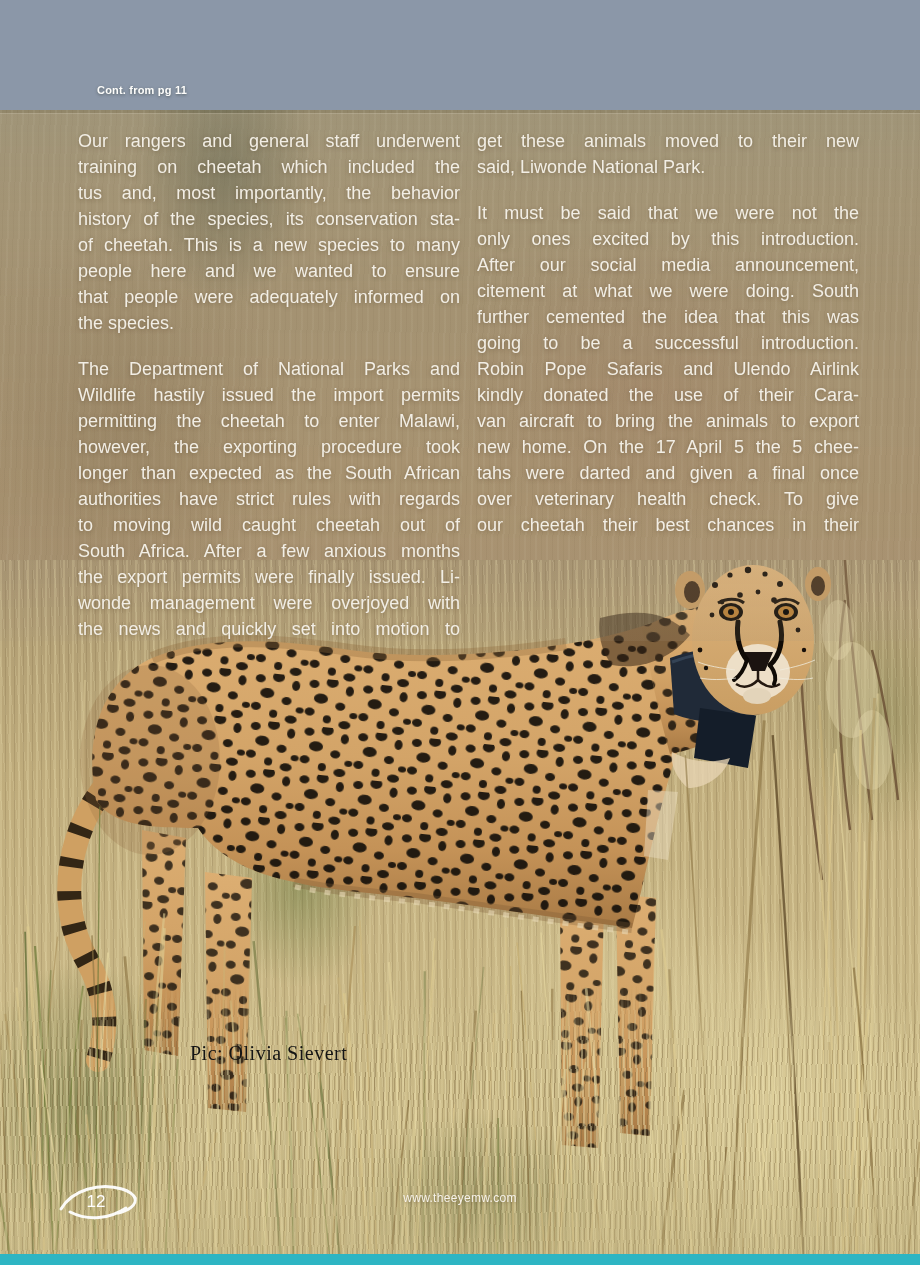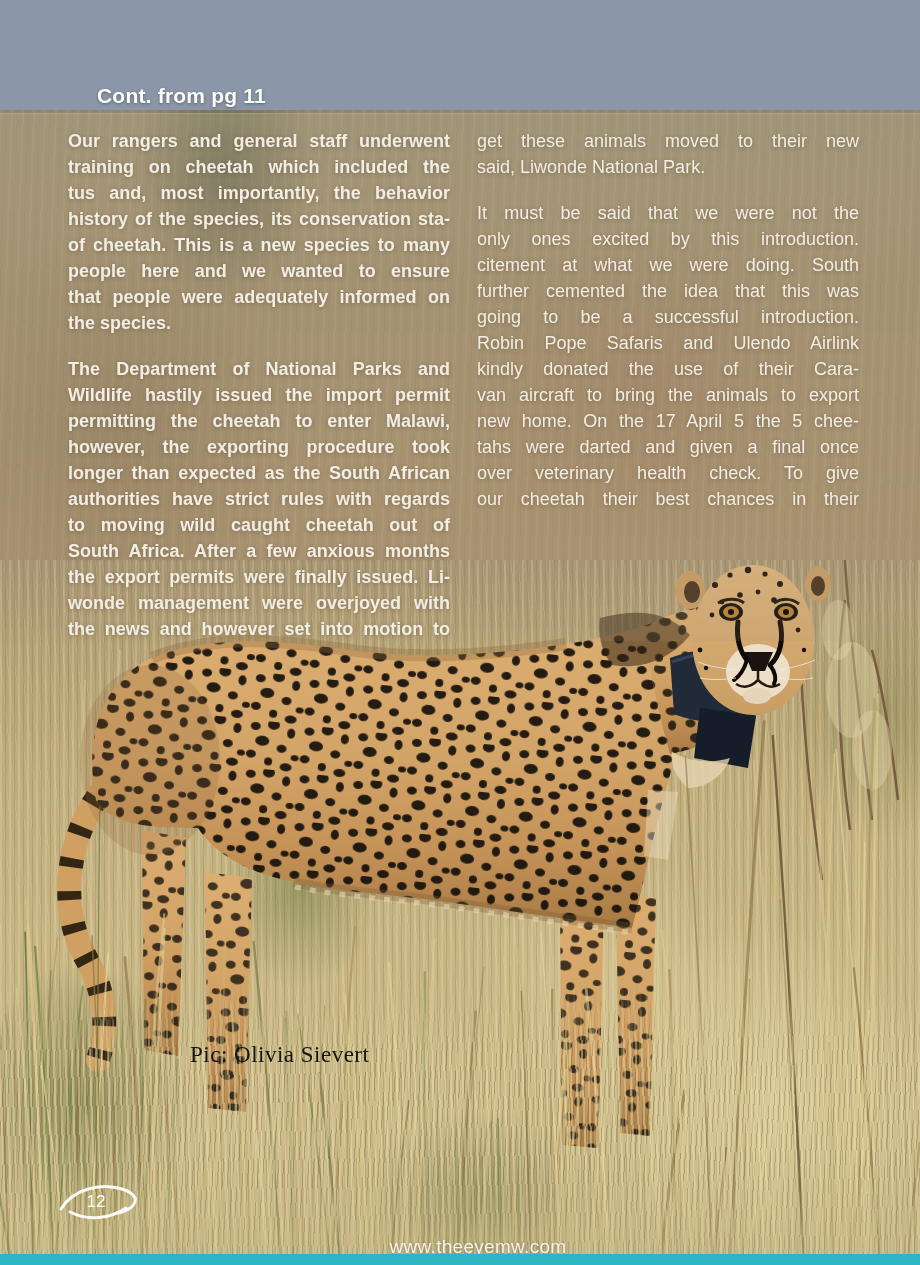--- a/index.html
+++ b/index.html
@@ -56,42 +56,41 @@
     mask-image:linear-gradient(180deg, rgba(0,0,0,0) 0, #000 25%);
   }
   .haze{
     position:absolute;left:0;top:113px;width:920px;height:527px;
     background:linear-gradient(180deg, rgba(192,180,152,.30), rgba(178,162,132,.20) 35%, rgba(170,152,122,.14) 100%);
     border-top:1px solid rgba(218,208,188,.35);
   }
   
   .cont-label{
     position:absolute;left:97px;top:84px;
-    color:#fdfdfb;font-size:21px;font-weight:bold;letter-spacing:.2px;
+    color:#fdfdfb;font-size:11px;font-weight:bold;letter-spacing:.2px;
     text-shadow:0 1px 3px rgba(40,50,40,.5);
     text-align:center;
   }
   .col{position:absolute;top:128px;width:382px;color:#f2eee5;font-size:18px;line-height:26px;
        text-shadow:0 1px 4px rgba(80,60,35,.40);}
-  .col-left{left:68px;font-weight:bold;}
+  .col-left{left:78px;}
   .col-right{left:477px;}
   .para + .para{margin-top:20px;}
   .line{text-align:justify;text-align-last:justify;white-space:normal;}
   .line.last{text-align-last:left;}
   .credit{
     position:absolute;left:190px;top:1042px;
-    font-family:"Liberation Serif",serif;font-size:23px;color:#141414;letter-spacing:.5px;
+    font-family:"Liberation Serif",serif;font-size:20px;color:#141414;letter-spacing:.5px;
   }
   
   .eye-logo{position:absolute;left:56px;top:1178px;width:84px;height:44px;}
   .site-url{
-    position:absolute;left:50%;top:1236px;transform:translateX(-50%);
-    color:#f7f3ea;font-size:19px;letter-spacing:.3px;
+    position:absolute;left:50%;top:1191px;transform:translateX(-50%);
+    color:#f7f3ea;font-size:12px;letter-spacing:.3px;
     text-shadow:0 1px 3px rgba(90,75,45,.45);
-    margin-left:18px;
   }
   .teal-bar{position:absolute;left:0;bottom:0;width:920px;height:11px;background:#2eb5c3;}
 </style>
 </head>
 <body>
 
 <div class="page">
 
   <div class="sky"></div>
   <div class="midgrass"></div>
@@ -367,40 +366,41 @@
         <div class="line">training on cheetah which included the</div>
         <div class="line">tus and, most importantly, the behavior</div>
         <div class="line">history of the species, its conservation sta-</div>
         <div class="line">of cheetah. This is a new species to many</div>
         <div class="line">people here and we wanted to ensure</div>
         <div class="line">that people were adequately informed on</div>
         <div class="line last">the species.</div>
       </div>
       <div class="para">
         <div class="line">The Department of National Parks and</div>
-        <div class="line">Wildlife hastily issued the import permit</div>
+        <div class="line">Wildlife hastily issued the import permits</div>
         <div class="line">permitting the cheetah to enter Malawi,</div>
         <div class="line">however, the exporting procedure took</div>
         <div class="line">longer than expected as the South African</div>
         <div class="line">authorities have strict rules with regards</div>
         <div class="line">to moving wild caught cheetah out of</div>
         <div class="line">South Africa. After a few anxious months</div>
         <div class="line">the export permits were finally issued. Li-</div>
         <div class="line">wonde management were overjoyed with</div>
-        <div class="line">the news and however set into motion to</div>
+        <div class="line">the news and quickly set into motion to</div>
       </div>
     </div>
   <div class="col col-right">
       <div class="para">
         <div class="line">get these animals moved to their new</div>
         <div class="line last">said, Liwonde National Park.</div>
       </div>
       <div class="para">
         <div class="line">It must be said that we were not the</div>
         <div class="line">only ones excited by this introduction.</div>
+        <div class="line">After our social media announcement,</div>
         <div class="line">citement at what we were doing. South</div>
         <div class="line">further cemented the idea that this was</div>
         <div class="line">going to be a successful introduction.</div>
         <div class="line">Robin Pope Safaris and Ulendo Airlink</div>
         <div class="line">kindly donated the use of their Cara-</div>
         <div class="line">van aircraft to bring the animals to export</div>
         <div class="line">new home. On the 17 April 5 the 5 chee-</div>
         <div class="line">tahs were darted and given a final once</div>
         <div class="line">over veterinary health check. To give</div>
         <div class="line">our cheetah their best chances in their</div>

